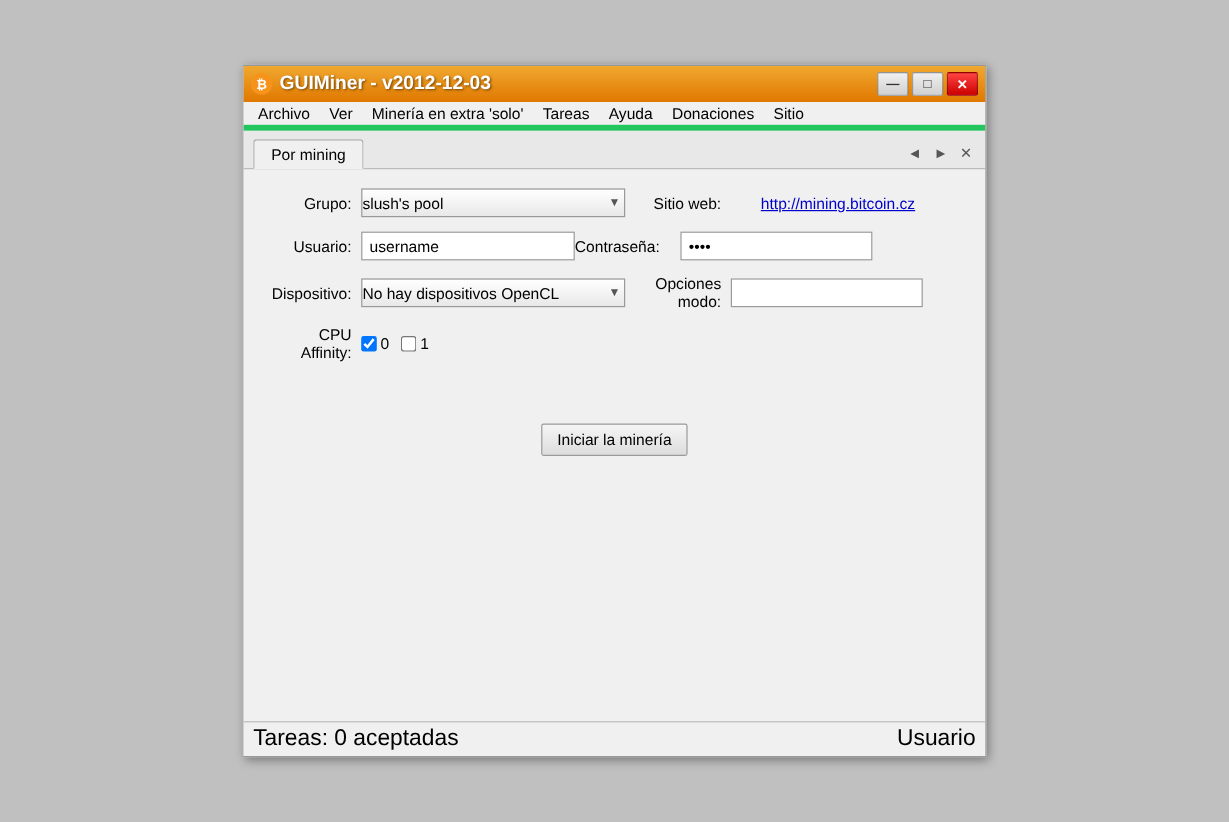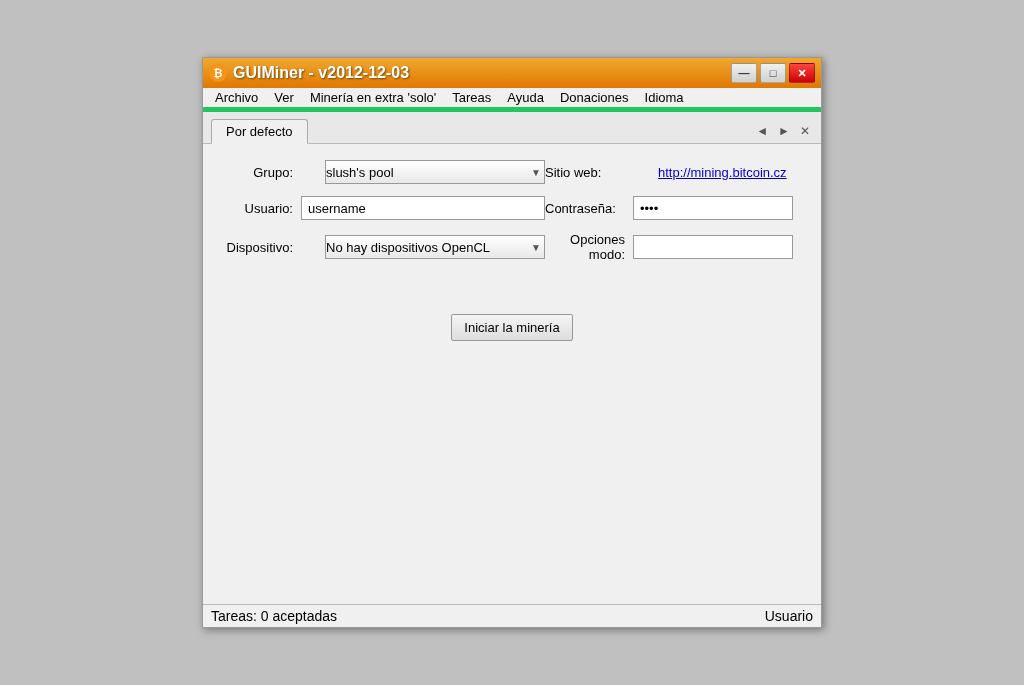--- a/index.html
+++ b/index.html
@@ -156,21 +156,20 @@
       align-items: center;
     }
     .select-wrapper select {
       border: 1px solid #999;
       background: linear-gradient(to bottom, #fff, #e8e8e8);
       font-size: 13px;
       height: 24px;
       appearance: none;
       -webkit-appearance: none;
       cursor: pointer;
-      margin-left: 24px;
     }
     .select-arrow {
       position: absolute;
       right: 4px;
       pointer-events: none;
       font-size: 10px;
       color: #555;
     }
 
     .link {
@@ -212,21 +211,21 @@
       cursor: pointer;
       border-radius: 2px;
     }
 
     
     .status-bar {
       background: #f0f0f0;
       border-top: 1px solid #bbb;
       display: flex;
       padding: 3px 8px;
-      font-size: 14px;
+      font-size: 19px;
       color: #000;
     }
     .status-left { flex: 1; }
     .status-right { text-align: right; }
   </style>
 </head>
 <body>
 
 <div class="window">
 
@@ -245,68 +244,79 @@
     </div>
   </div>
 
   <div class="menu-bar">
     <div class="menu-item">Archivo</div>
     <div class="menu-item">Ver</div>
     <div class="menu-item">Minería en extra 'solo'</div>
     <div class="menu-item">Tareas</div>
     <div class="menu-item">Ayuda</div>
     <div class="menu-item">Donaciones</div>
-    <div class="menu-item">Idioma</div>
+    <div class="menu-item">Sitio</div>
   </div>
 
   <div class="tab-area">
-    <div class="tab active">Por defecto</div>
+    <div class="tab active">Por mining</div>
     <div class="tab-nav">
       <span class="tab-nav-btn">◄</span>
       <span class="tab-nav-btn">►</span>
       <span class="tab-nav-btn">✕</span>
     </div>
   </div>
 
   <div class="content">
 
     <div class="form-row">
       <span class="form-label" style="width:70px">Grupo:</span>
       <div class="select-wrapper">
         <select style="width:220px;">
           <option>slush's pool</option>
           <option>deepbit</option>
           <option>bitminter</option>
           <option>custom</option>
         </select>
         <span class="select-arrow">▼</span>
       </div>
-      <span style="width:80px; text-align:left; margin-right:8px;">Sitio web:</span>
+      <span style="width:80px; text-align:right; margin-right:8px;">Sitio web:</span>
       <span class="link">http://mining.bitcoin.cz</span>
     </div>
 
     <div class="form-row">
       <span class="form-label" style="width:70px">Usuario:</span>
-      <input class="form-input" type="text" style="width: 244px;" value="username">
+      <input class="form-input" type="text" style="width: 178px;" value="username">
       <span style="width:80px; margin-right:8px;">Contraseña:</span>
       <input class="form-input" type="password" style="width: 160px;" value="pass">
     </div>
 
     <div class="form-row">
       <span class="form-label" style="width:70px">Dispositivo:</span>
       <div class="select-wrapper">
         <select style="width:220px;">
           <option>No hay dispositivos OpenCL</option>
         </select>
         <span class="select-arrow">▼</span>
       </div>
       <span style="width:80px; text-align:right; margin-right:8px;">Opciones modo:</span>
       <input class="form-input" type="text" style="width: 160px;" value="">
     </div>
 
+    <div class="cpu-row">
+      <span class="form-label cpu-label" style="width:70px;">CPU Affinity:</span>
+      <div class="cpu-item">
+        <input type="checkbox" checked="" style="">
+        <span>0</span>
+      </div>
+      <div class="cpu-item">
+        <input type="checkbox" style="">
+        <span>1</span>
+      </div>
+    </div>
 
     <div class="button-area">
       <button class="start-btn">Iniciar la minería</button>
     </div>
   </div>
 
   <div class="status-bar">
     <span class="status-left">Tareas: 0 aceptadas</span>
     <span class="status-right">Usuario</span>
   </div>

